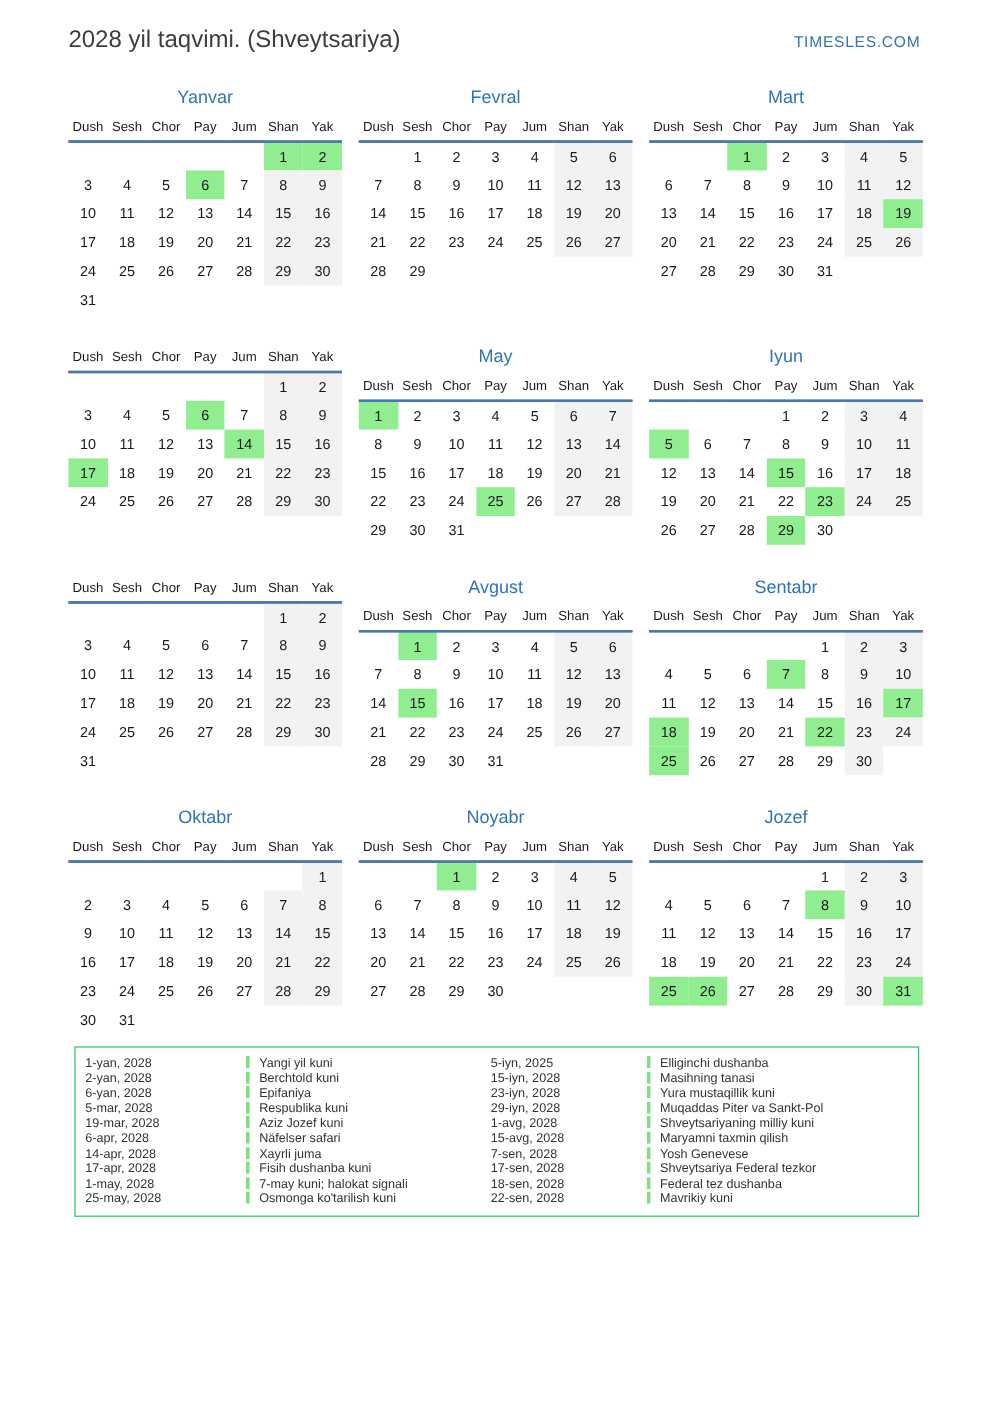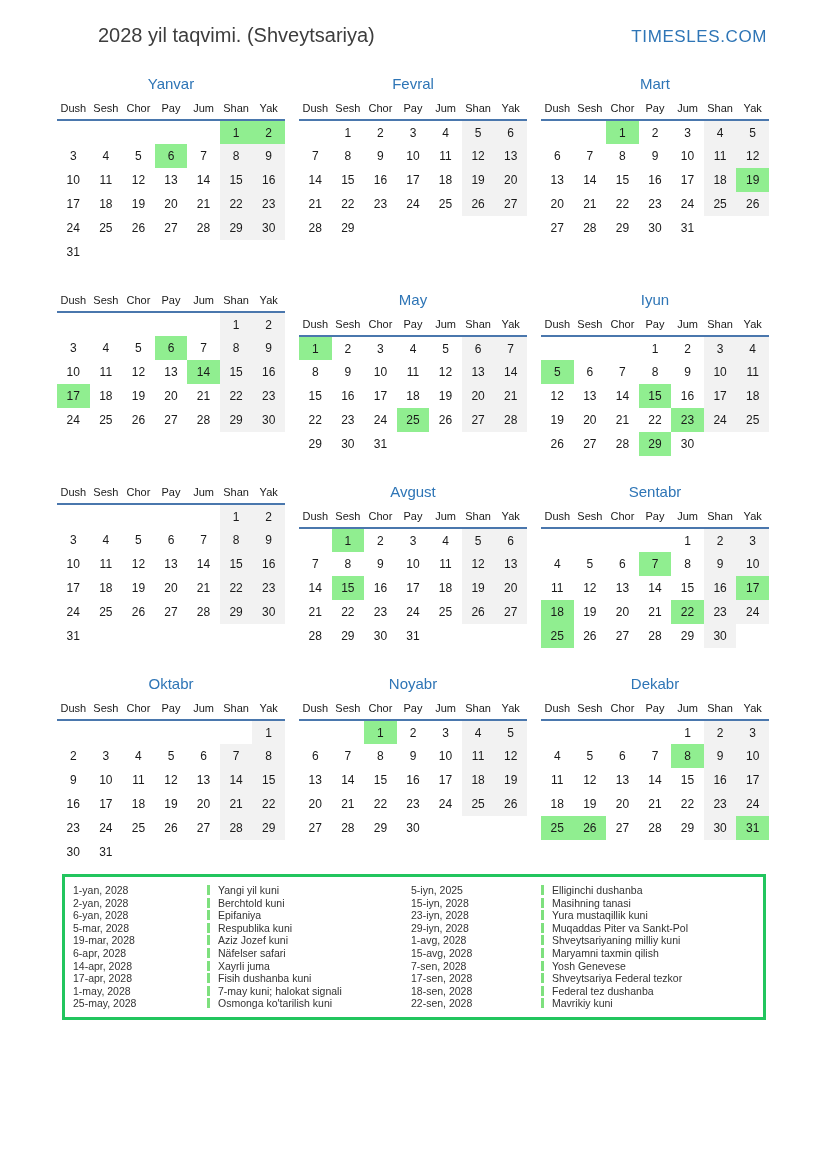--- a/index.html
+++ b/index.html
@@ -10,27 +10,26 @@
     --text-dark:#1f1f1f;
   }
   *{box-sizing:border-box;margin:0;padding:0;}
   html,body{background:#fff;}
   body{
     width:827px;height:1169px;position:relative;
     font-family:"Liberation Sans","DejaVu Sans",sans-serif;
     color:var(--text-dark);
   }
   .page-header{
-    display:flex;justify-content:space-between;align-items:flex-end;
+    display:flex;justify-content:space-between;align-items:flex-start;
     padding:22px 60px 0 57px;
-    margin-left:41px;
   }
   .page-title{font-size:20px;color:#3d3d3d;font-weight:400;}
   .site-link{
-    font-size:17px;color:var(--accent-blue);text-decoration:none;
+    font-size:13px;color:var(--accent-blue);text-decoration:none;
     letter-spacing:.6px;margin-top:5px;font-weight:400;
   }
   .calendar-grid{
     margin:28px 57px 0 57px;
     display:grid;grid-template-columns:repeat(3,228px);
     column-gap:14px;row-gap:27px;
     align-items:start;justify-content:start;
   }
   .month{width:228px;}
   .month-title{
@@ -44,21 +43,21 @@
     text-align:center;
   }
   table.month-table td{
     height:24px;text-align:center;font-size:12px;color:#1a1a1a;
     padding:0;
   }
   td.weekend{background:var(--weekend-gray);}
   td.holiday{background:var(--holiday-green);}
   .legend-box{
     margin:10px 0 0 62px;width:704px;
-    border:3px solid #22c55e;
+    border:1px solid #22c55e;
     padding:7px 0 7px 8px;
   }
   .legend-grid{
     display:grid;grid-template-columns:134px 204px 130px 1fr;
     row-gap:0;
   }
   .legend-date,.legend-name{
     font-size:10.5px;line-height:12.6px;color:#333;white-space:nowrap;
     overflow:hidden;
   }
@@ -788,21 +787,21 @@
             <td>29</td>
             <td>30</td>
             <td></td>
             <td></td>
             <td></td>
           </tr>
         </tbody>
       </table>
     </section>
     <section class="month">
-      <div class="month-title">Dekabr</div>
+      <div class="month-title">Jozef</div>
       <table class="month-table">
         <thead>
           <tr>
             <th>Dush</th>
             <th>Sesh</th>
             <th>Chor</th>
             <th>Pay</th>
             <th>Jum</th>
             <th>Shan</th>
             <th>Yak</th>

